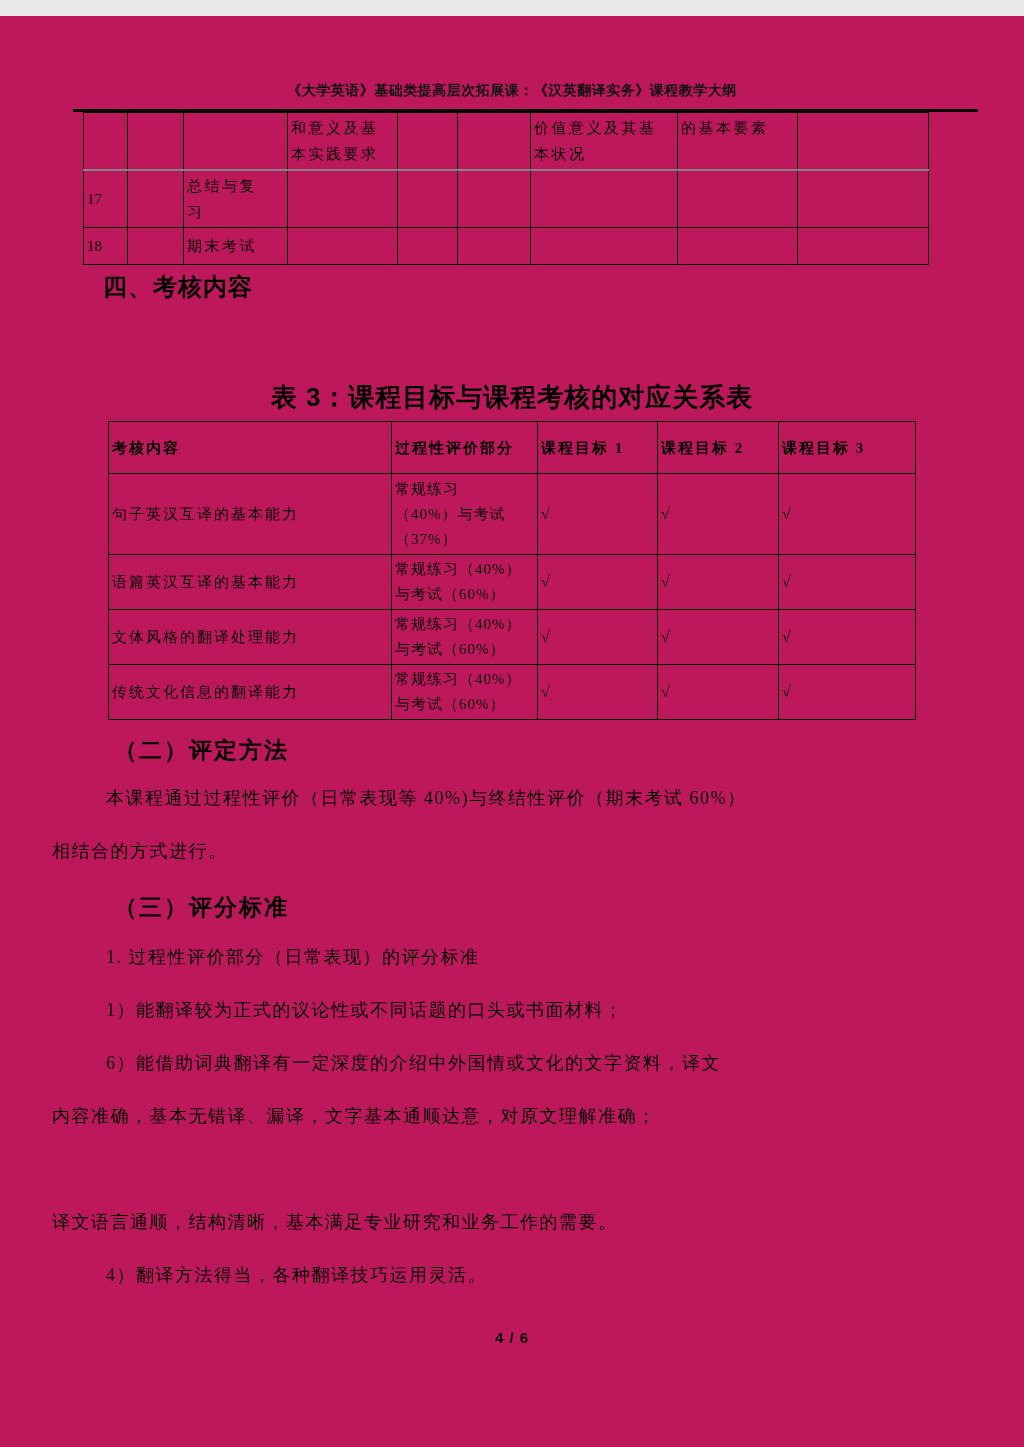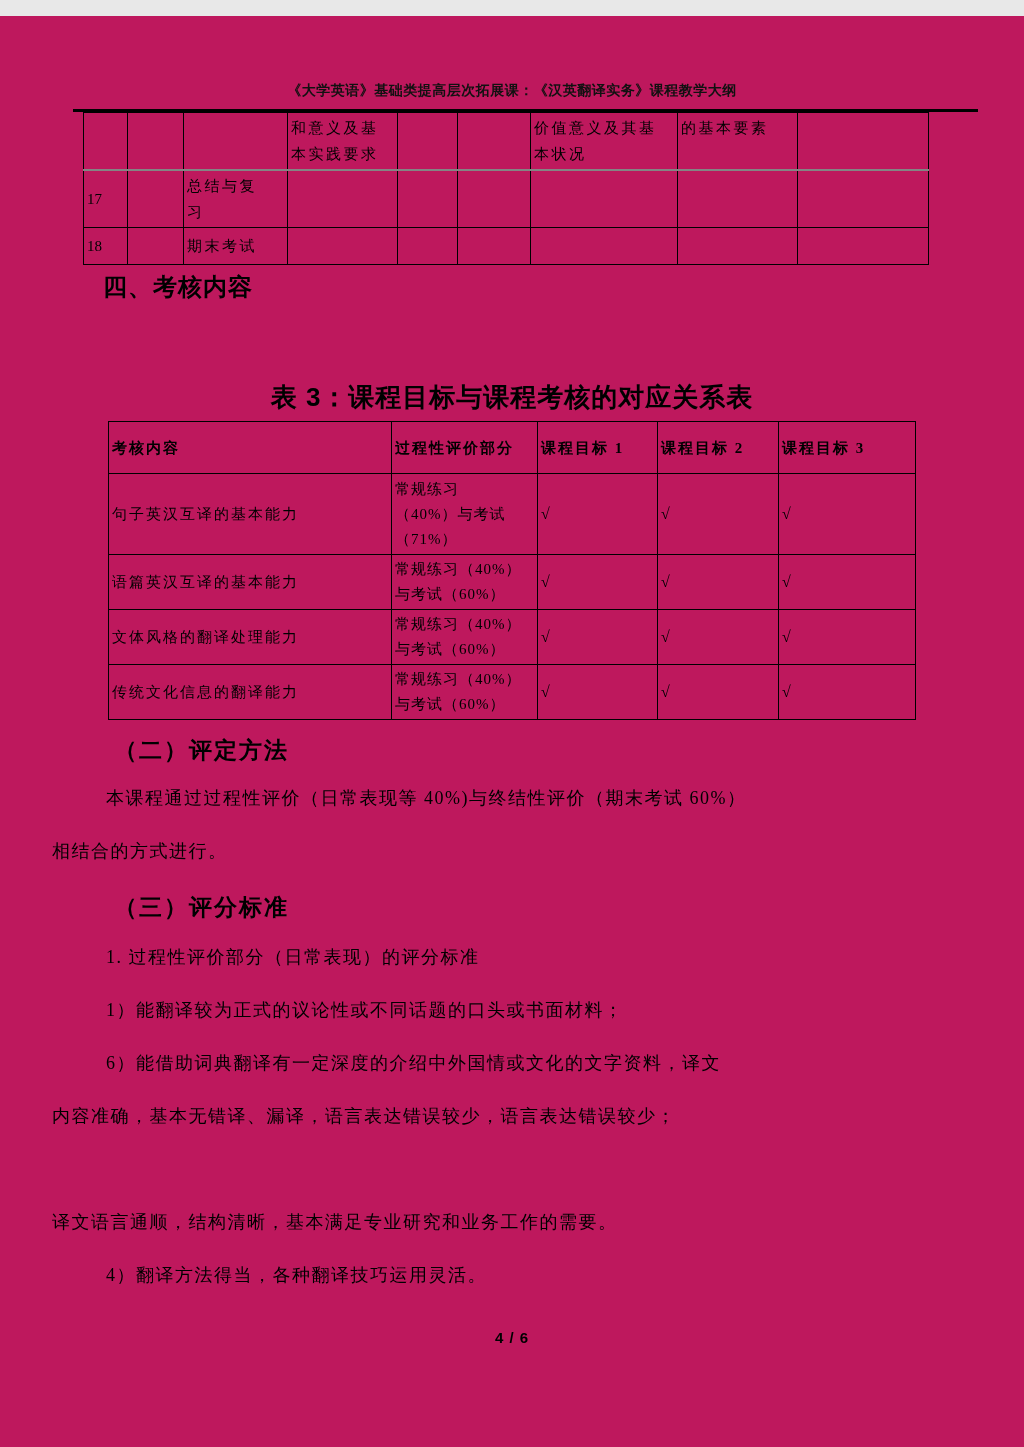--- a/index.html
+++ b/index.html
@@ -145,21 +145,21 @@
       <td>过程性评价部分</td>
       <td>课程目标 1</td>
       <td>课程目标 2</td>
       <td>课程目标 3</td>
     </tr>
     <tr style="height:81px">
       <td class="content-cell">句子英汉互译的基本能力</td>
       <td class="method">
         <div>常规练习</div>
         <div>（40%）与考试</div>
-        <div>（71%）</div>
+        <div>（37%）</div>
       </td>
       <td class="check">√</td>
       <td class="check">√</td>
       <td class="check">√</td>
     </tr>
     <tr style="height:52px">
       <td class="content-cell">语篇英汉互译的基本能力</td>
       <td class="method">
         <div>常规练习（40%）</div>
         <div>与考试（60%）</div>
@@ -192,19 +192,19 @@
     </table>
 
   <div class="abs nowrap h-sub" style="left:114px;top:719px">（二）评定方法</div>
   <div class="abs nowrap body-line ind" style="top:770px">本课程通过过程性评价（日常表现等 40%)与终结性评价（期末考试 60%）</div>
   <div class="abs nowrap body-line flush" style="top:823px">相结合的方式进行。</div>
 
   <div class="abs nowrap h-sub" style="left:114px;top:876px">（三）评分标准</div>
   <div class="abs nowrap body-line ind" style="top:929px">1. 过程性评价部分（日常表现）的评分标准</div>
   <div class="abs nowrap body-line ind" style="top:982px">1）能翻译较为正式的议论性或不同话题的口头或书面材料；</div>
   <div class="abs nowrap body-line ind" style="top:1035px">6）能借助词典翻译有一定深度的介绍中外国情或文化的文字资料，译文</div>
-  <div class="abs nowrap body-line flush" style="top:1088px">内容准确，基本无错译、漏译，语言表达错误较少，语言表达错误较少；</div>
+  <div class="abs nowrap body-line flush" style="top:1088px">内容准确，基本无错译、漏译，文字基本通顺达意，对原文理解准确；</div>
   <div class="abs nowrap body-line flush" style="top:1194px">译文语言通顺，结构清晰，基本满足专业研究和业务工作的需要。</div>
   <div class="abs nowrap body-line ind" style="top:1247px">4）翻译方法得当，各种翻译技巧运用灵活。</div>
 
   <div class="abs centered pg-num">4 / 6</div>
 
 </div>
 
 </body></html>

